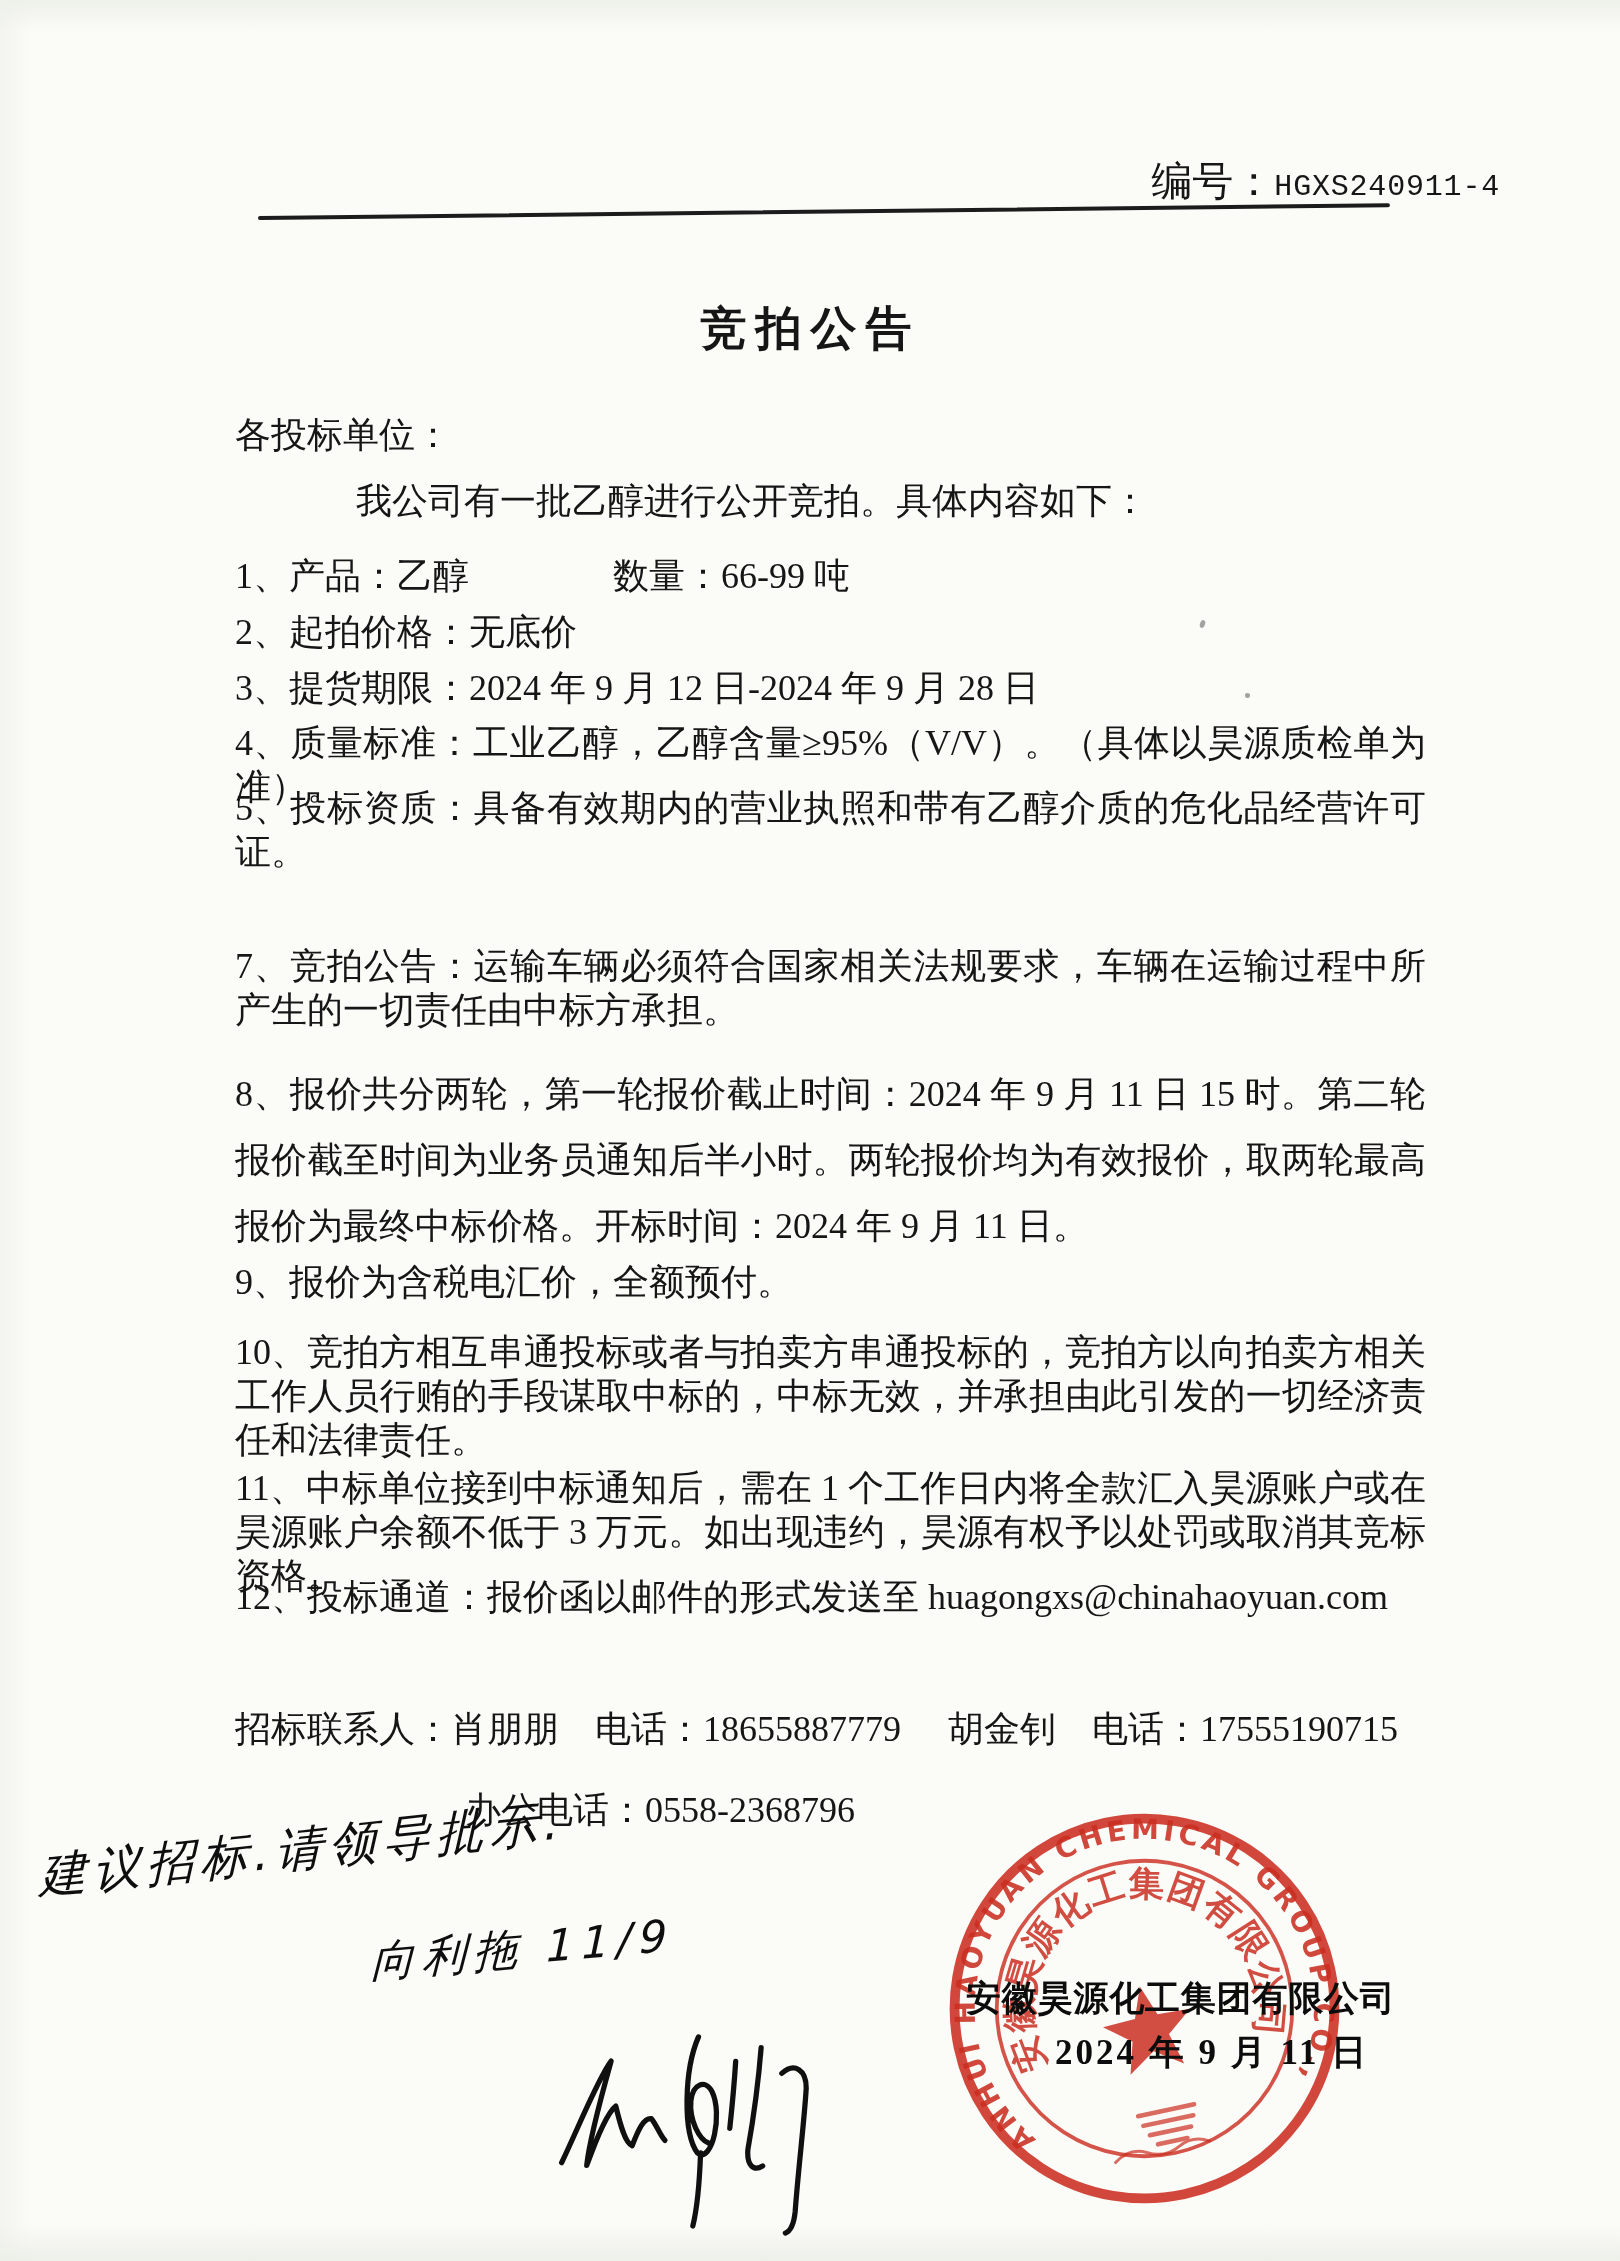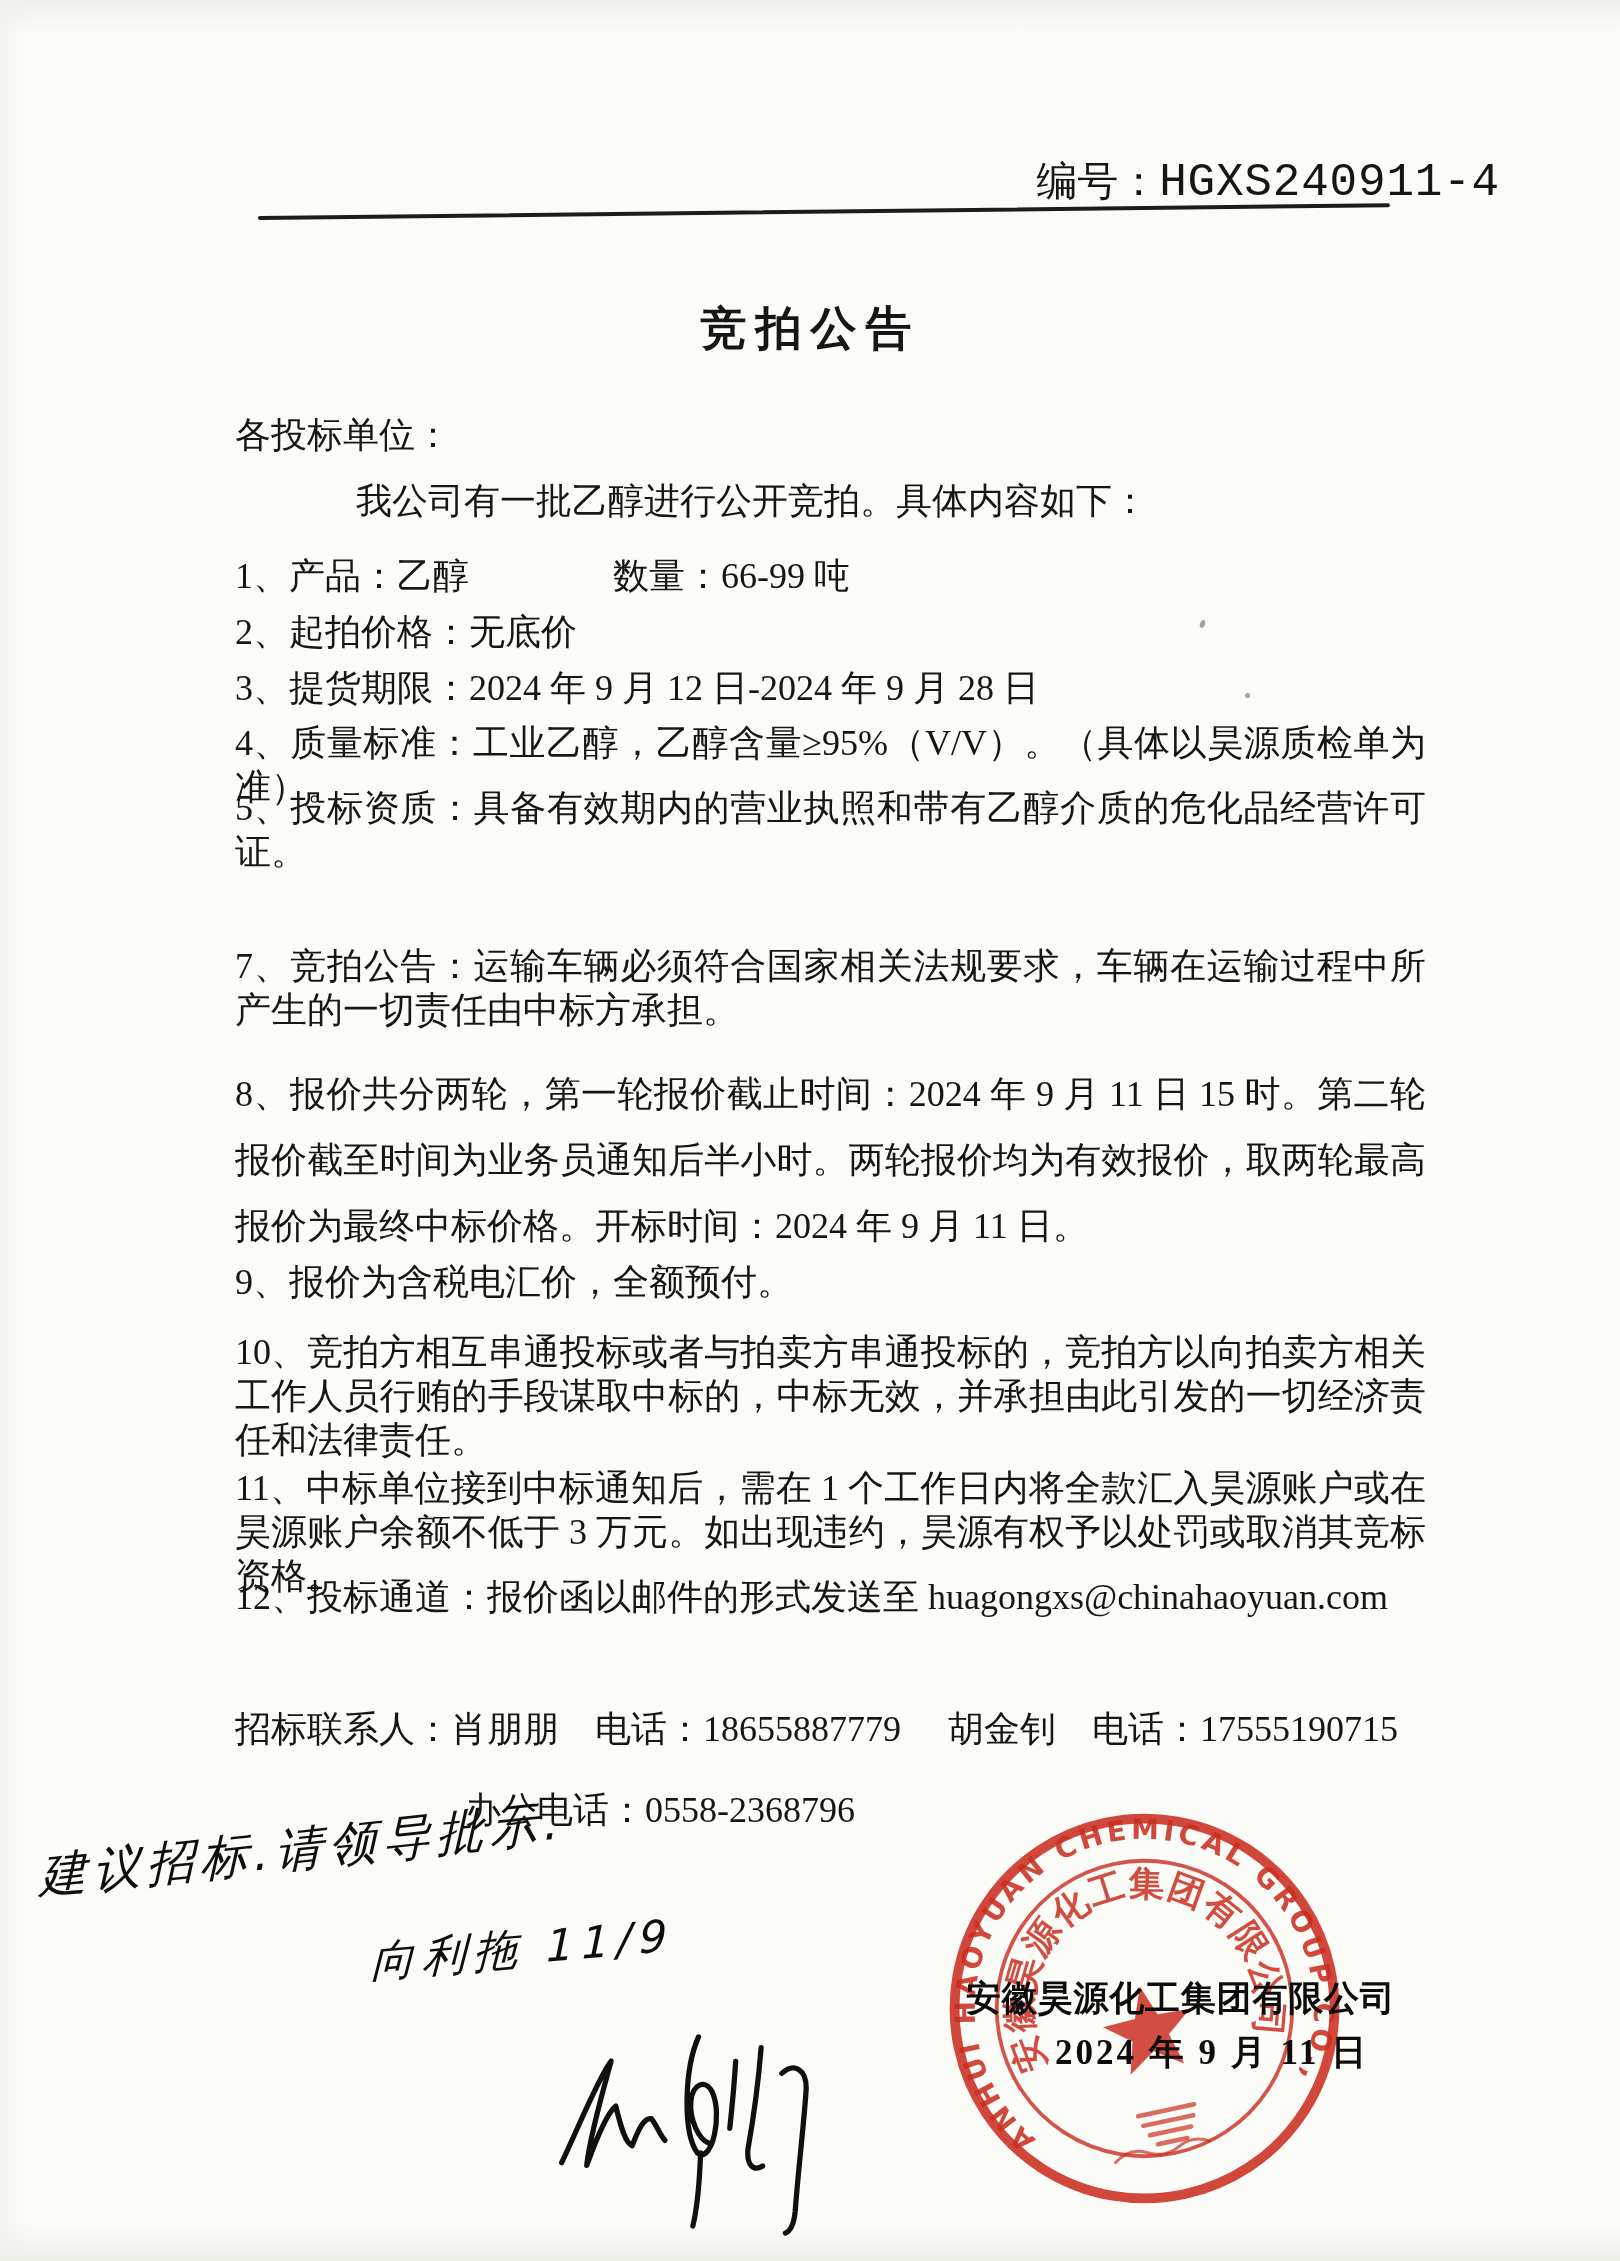--- a/index.html
+++ b/index.html
@@ -8,21 +8,21 @@
     position:absolute;left:0;top:0;width:1621px;height:2261px;
     background:
       linear-gradient(180deg,#eef0ea 0%,rgba(255,255,255,0) 1.4%),
       linear-gradient(0deg,#edefe9 0%,rgba(255,255,255,0) 1.6%),
       linear-gradient(90deg,#f3f4ef 0%,rgba(255,255,255,0) 2%),
       #fbfbf7;
     font-family:"Liberation Serif","DejaVu Serif",serif;
     color:#161616;overflow:hidden;
   }
   .ref{position:absolute;top:154px;right:121px;font-size:41px;white-space:nowrap;}
-  .ref .code{font-family:"Liberation Mono","DejaVu Sans Mono",monospace;font-size:46px;letter-spacing:0.8px;}
+  .ref .code{font-family:"Liberation Mono","DejaVu Sans Mono",monospace;font-size:30px;letter-spacing:0.8px;}
   .ref-underline{position:absolute;left:258px;top:216px;width:1132px;height:3.8px;background:#1c1c1c;
     transform:rotate(-0.65deg);transform-origin:left center;border-radius:2.3px;}
   .title{position:absolute;top:298px;left:0;width:100%;margin:0;text-align:center;
     font-size:46px;font-weight:600;letter-spacing:9px;}
   .content{position:absolute;left:235px;top:0;width:1191px;height:2162px;font-size:36px;line-height:44px;}
   .content p{position:absolute;left:0;width:100%;margin:0;text-align:justify;text-justify:inter-ideograph;}
   .salutation{top:413px;}
   .intro{top:479px;text-indent:121px;}
   .i1{top:554px;}  .i2{top:610px;}  .i3{top:666px;}  .i4{top:721px;}
   .i5{top:786px;} .i6{top:844px;} .i7{top:944px;} .i8{top:1061px;line-height:66px;}

